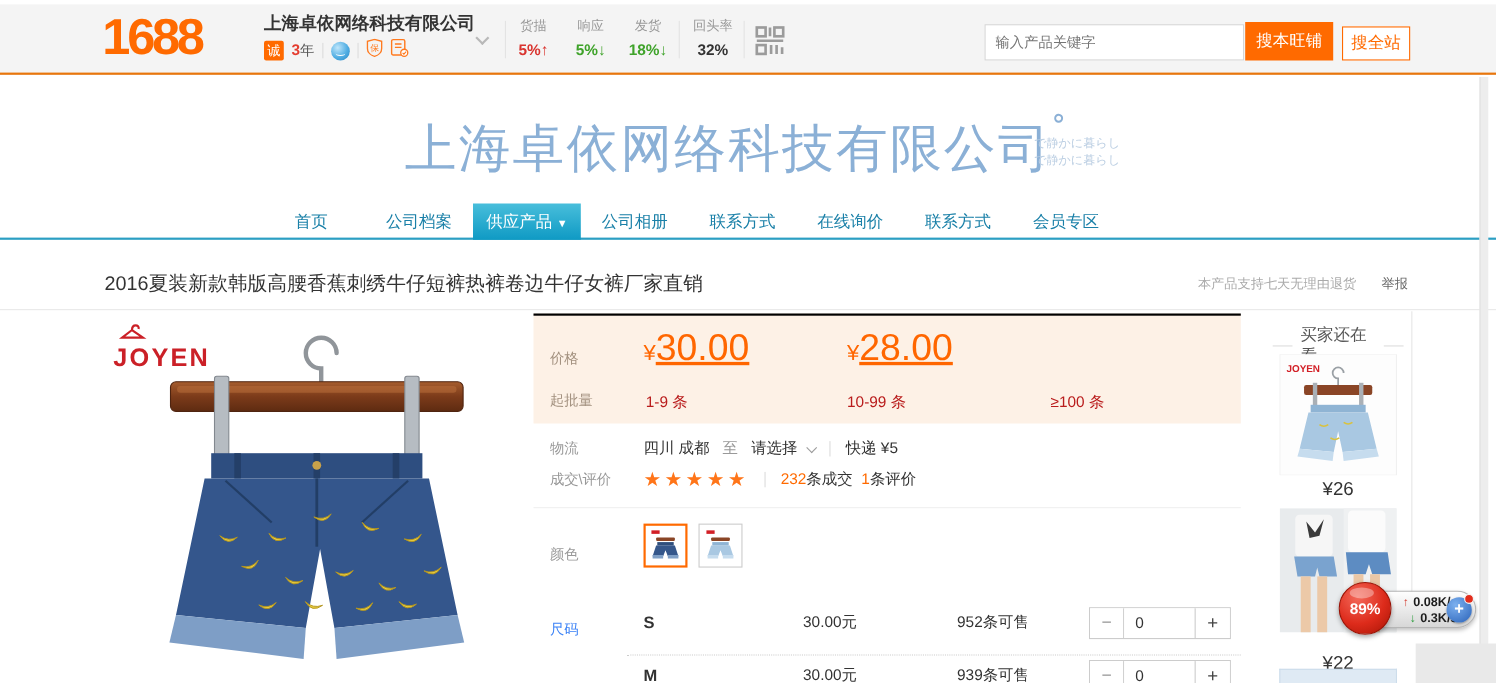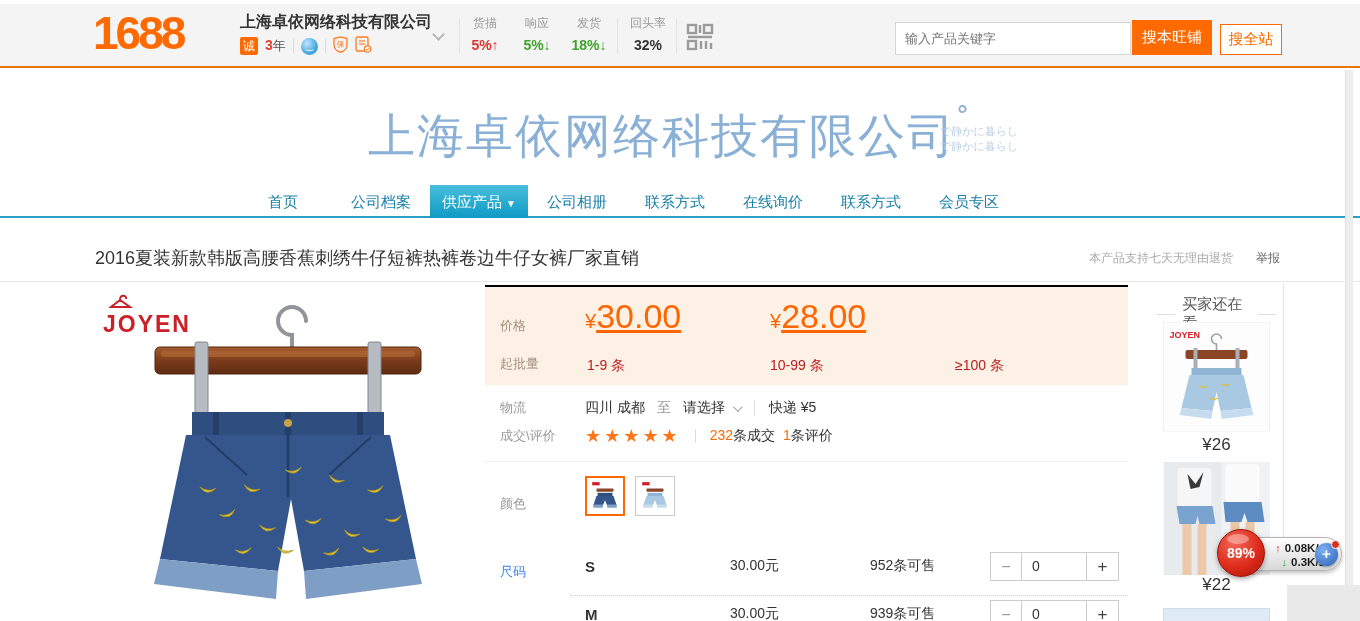--- a/index.html
+++ b/index.html
@@ -118,21 +118,21 @@
   
   .sb { position:absolute; left:1150px; top:283px; width:133px; height:338px; }
   .sb-border { position:absolute; left:1283px; top:283px; width:1px; height:277px; background:#e5e5e5; }
   .sb-title { position:absolute; left:0; top:12px; width:133px; display:flex; align-items:center;
               justify-content:center; font-size:15px; color:#555; }
   .sb-title::before, .sb-title::after { content:""; width:20px; height:1px; background:#ddd; margin:0 7px; }
   .sb-thumb { position:absolute; left:13px; width:107px; cursor:pointer; }
   .sb-thumb svg { display:block; }
   .t1 { top:39px; } .t2 { top:179px; }
   .sb-price { position:absolute; left:0; width:133px; text-align:center; font-size:17px; color:#333; cursor:pointer; }
-  .p1 { top:152px; } .p2 { top:292px; }
+  .p1 { top:152px; } .p2 { top:310px; }
   .t3 { position:absolute; left:13px; top:325px; width:107px; height:14px;
         background:#dfeaf4; border:1px solid #cdddeb; border-bottom:none; }
 
   
   .scrollbar { position:absolute; left:1345px; top:70px; width:8px; height:551px;
                background:#ededed; border-left:1px solid #e0e0e0; }
   .corner-gray { position:absolute; left:1287px; top:585px; width:73px; height:36px; background:#e9e9e9; }
 
   
   .pill { position:absolute; left:1228px; top:537px; width:114px; height:34px;

